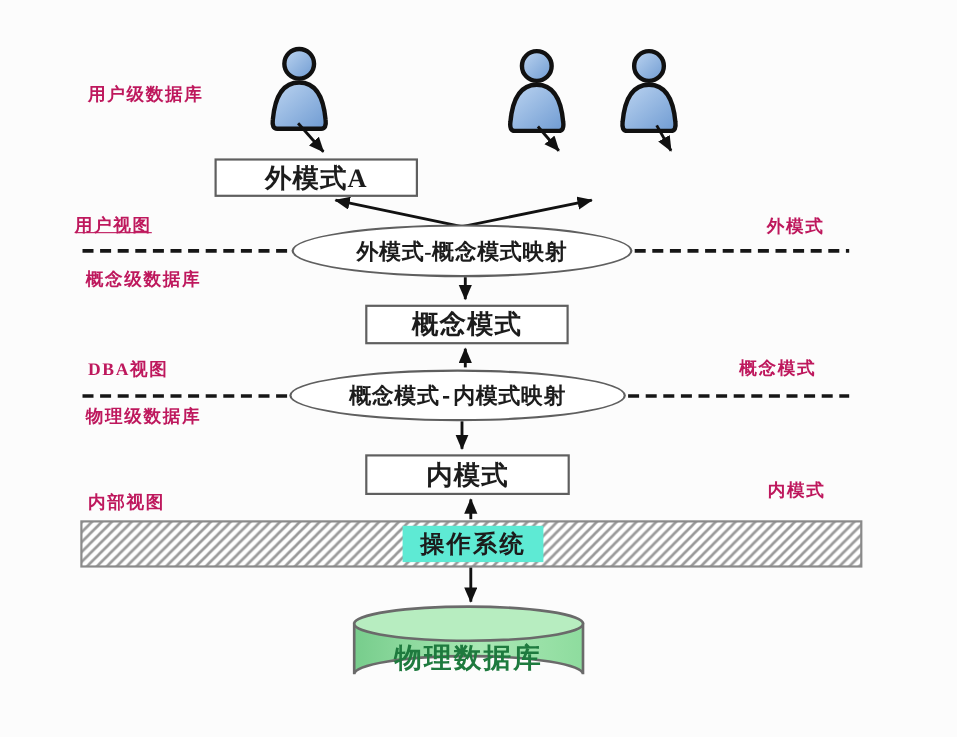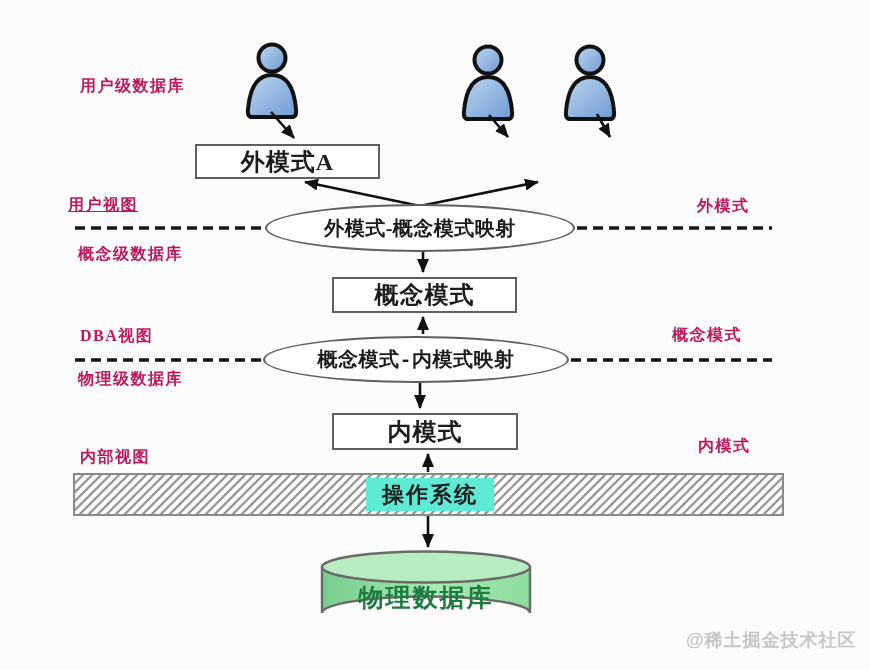--- a/index.html
+++ b/index.html
@@ -143,15 +143,14 @@
   <div class="lbl" style="left:698px;top:436px;">内模式</div>
 
   <div class="os-label" style="left:366px;top:478px;width:128px;height:33px;">
     <span>操作系统</span>
   </div>
 
   <div class="cyl-label" style="left:340px;top:581px;width:172px;height:32px;">
     <span>物理数据库</span>
   </div>
 
-  <div class="watermark" style="left:686px;top:628px;">@稀土掘金技术社区</div>
 
 </div>
 
 </body></html>

